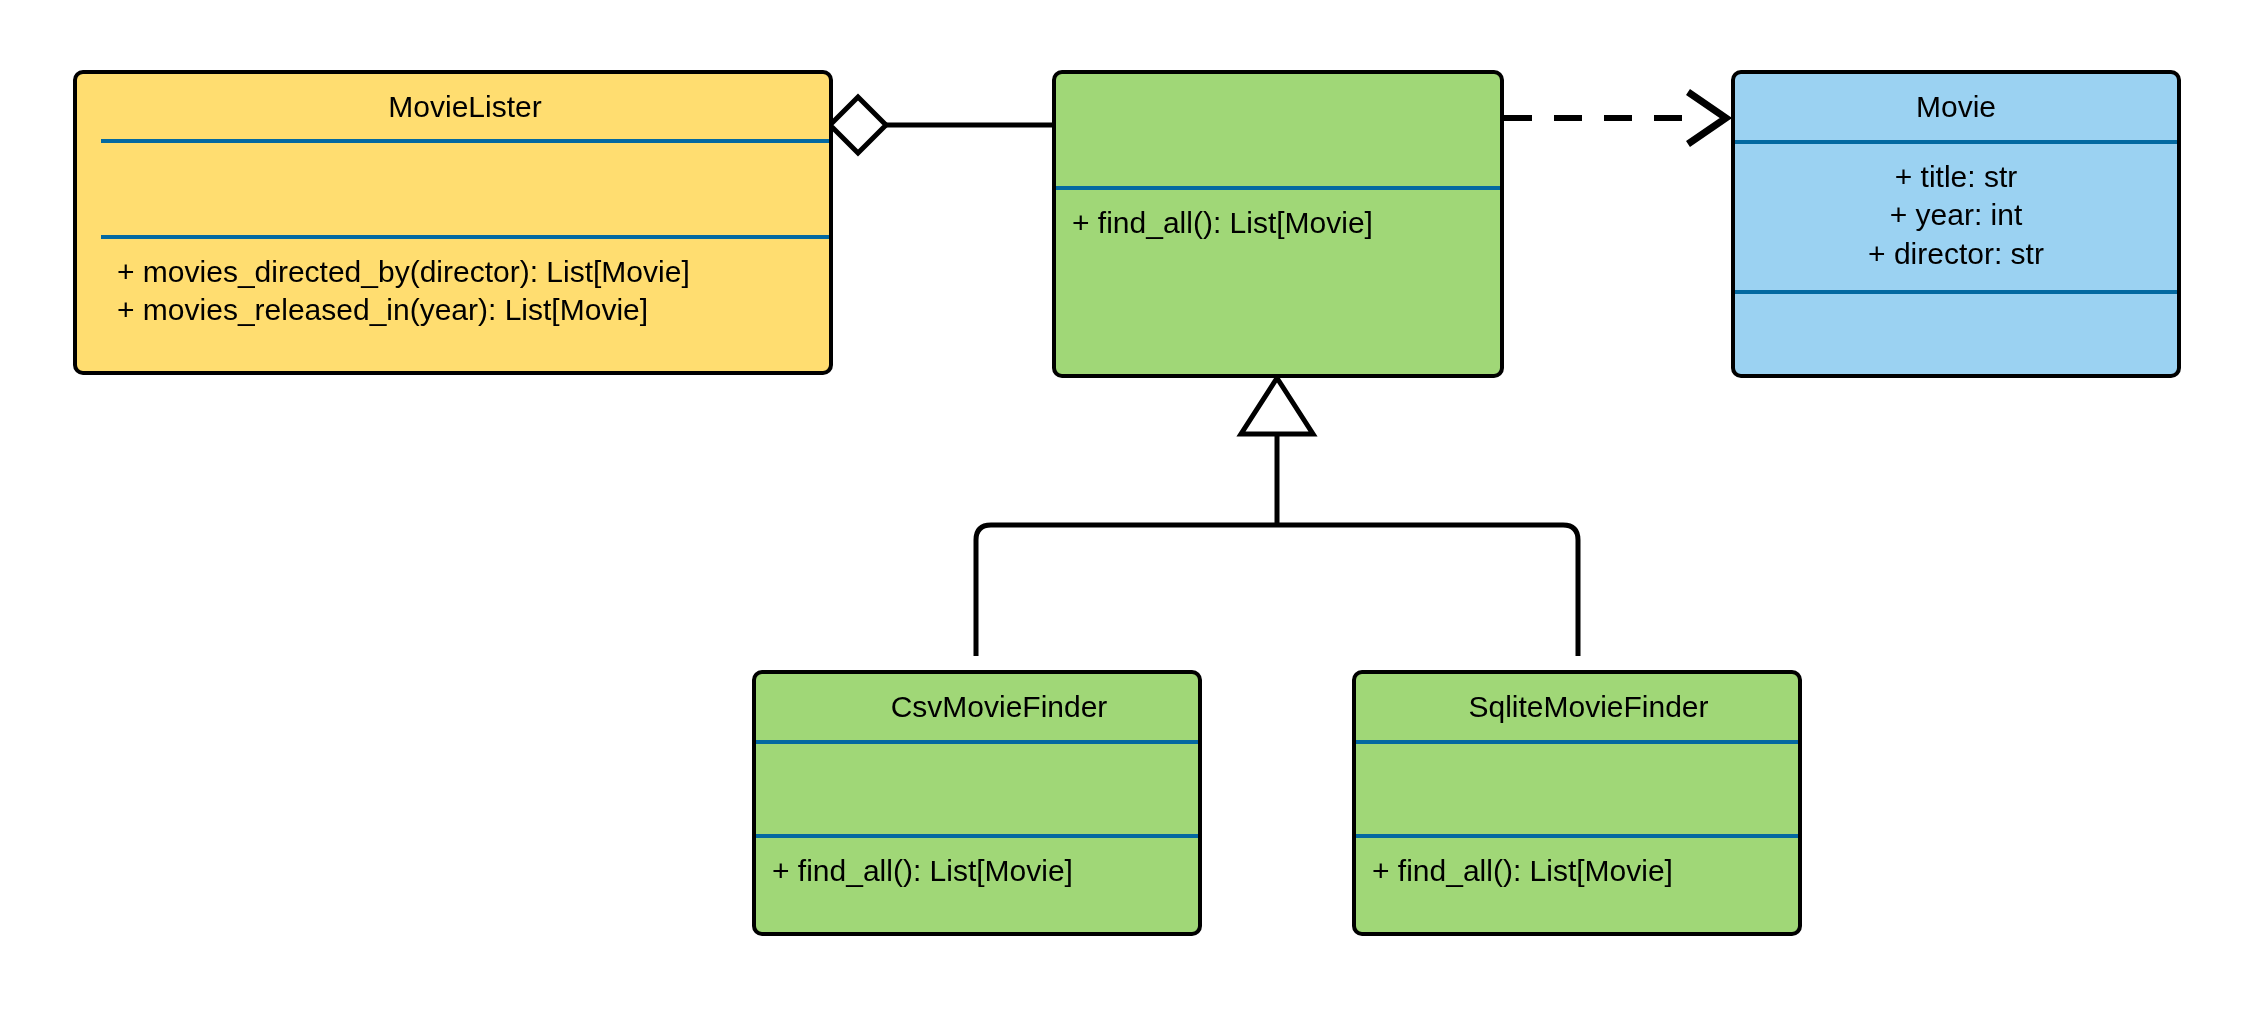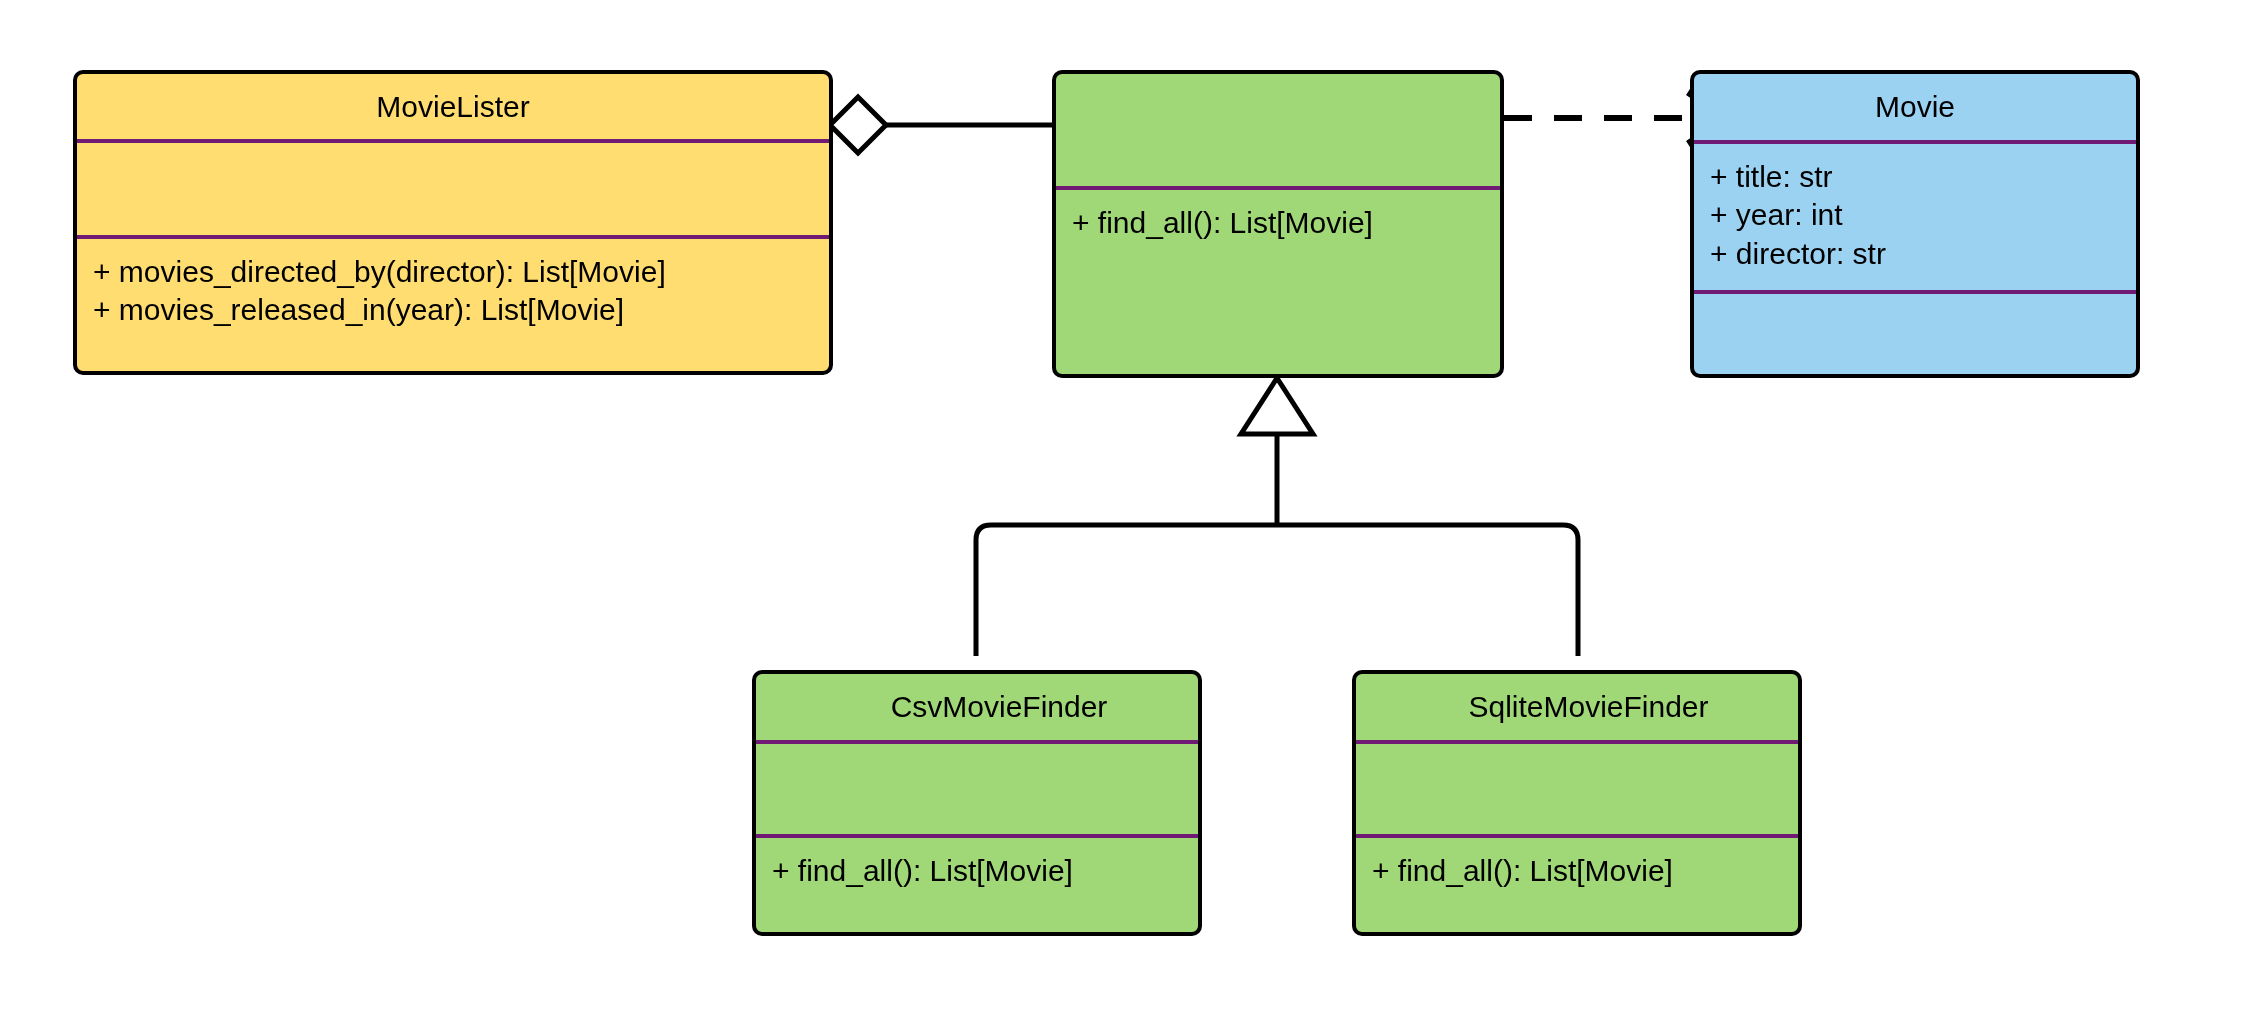--- a/index.html
+++ b/index.html
@@ -30,21 +30,21 @@
     overflow: hidden;
     display: flex;
     flex-direction: column;
     z-index: 5;
   }
   .uml-compartment {
     box-sizing: border-box;
     position: relative;
   }
   .uml-compartment + .uml-compartment {
-    border-top: 4px solid #701a75;
+    border-top: 4px solid #0369a1;
   }
   .cls-name {
     display: flex;
     align-items: center;
     justify-content: center;
     font-size: 30px;
     color: #000000;
     line-height: 1;
     white-space: nowrap;
   }
@@ -81,39 +81,39 @@
     <g>
 
       <line x1="1277" y1="432" x2="1277" y2="525" stroke="#000000" stroke-width="5"></line>
 
       <path d="M 976 656 L 976 540 Q 976 525 991 525 L 1563 525 Q 1578 525 1578 540 L 1578 656" fill="none" stroke="#000000" stroke-width="5"></path>
 
       <polygon points="1277,378 1313,434 1241,434" fill="#ffffff" stroke="#000000" stroke-width="5" stroke-linejoin="miter"></polygon>
     </g>
   </svg>
 
-  <div class="uml-class" style="left:73px; top:70px; width:760px; height:305px; background:#ffdd70;">
+  <div class="uml-class" style="left:73px; top:70px; width:760px; height:305px; background:#ffdd70;padding-left:24px;">
     <div class="uml-compartment cls-name" style="height:65px;">
       <span>MovieLister</span>
     </div>
     <div class="uml-compartment empty-compartment" style="height:96px;"></div>
     <div class="uml-compartment member-list" style="flex:1;">
       <div class="member-line">+ movies_directed_by(director): List[Movie]</div>
       <div class="member-line">+ movies_released_in(year): List[Movie]</div>
     </div>
   </div>
 
   <div class="uml-class" style="left:1052px; top:70px; width:452px; height:308px; background:#a0d777;">
     <div class="uml-compartment empty-compartment" style="height:112px;"></div>
     <div class="uml-compartment member-list" style="flex:1;">
       <div class="member-line">+ find_all(): List[Movie]</div>
     </div>
   </div>
 
-  <div class="uml-class" style="left:1690px; top:70px; width:450px; height:308px; background:#9bd2f2;">
+  <div class="uml-class" style="left:1731px; top:70px; width:450px; height:308px; background:#9bd2f2;text-align:center;">
     <div class="uml-compartment cls-name" style="height:66px;">
       <span>Movie</span>
     </div>
     <div class="uml-compartment member-list" style="height:150px;">
       <div class="member-line">+ title: str</div>
       <div class="member-line">+ year: int</div>
       <div class="member-line">+ director: str</div>
     </div>
     <div class="uml-compartment empty-compartment" style="flex:1;"></div>
   </div>

